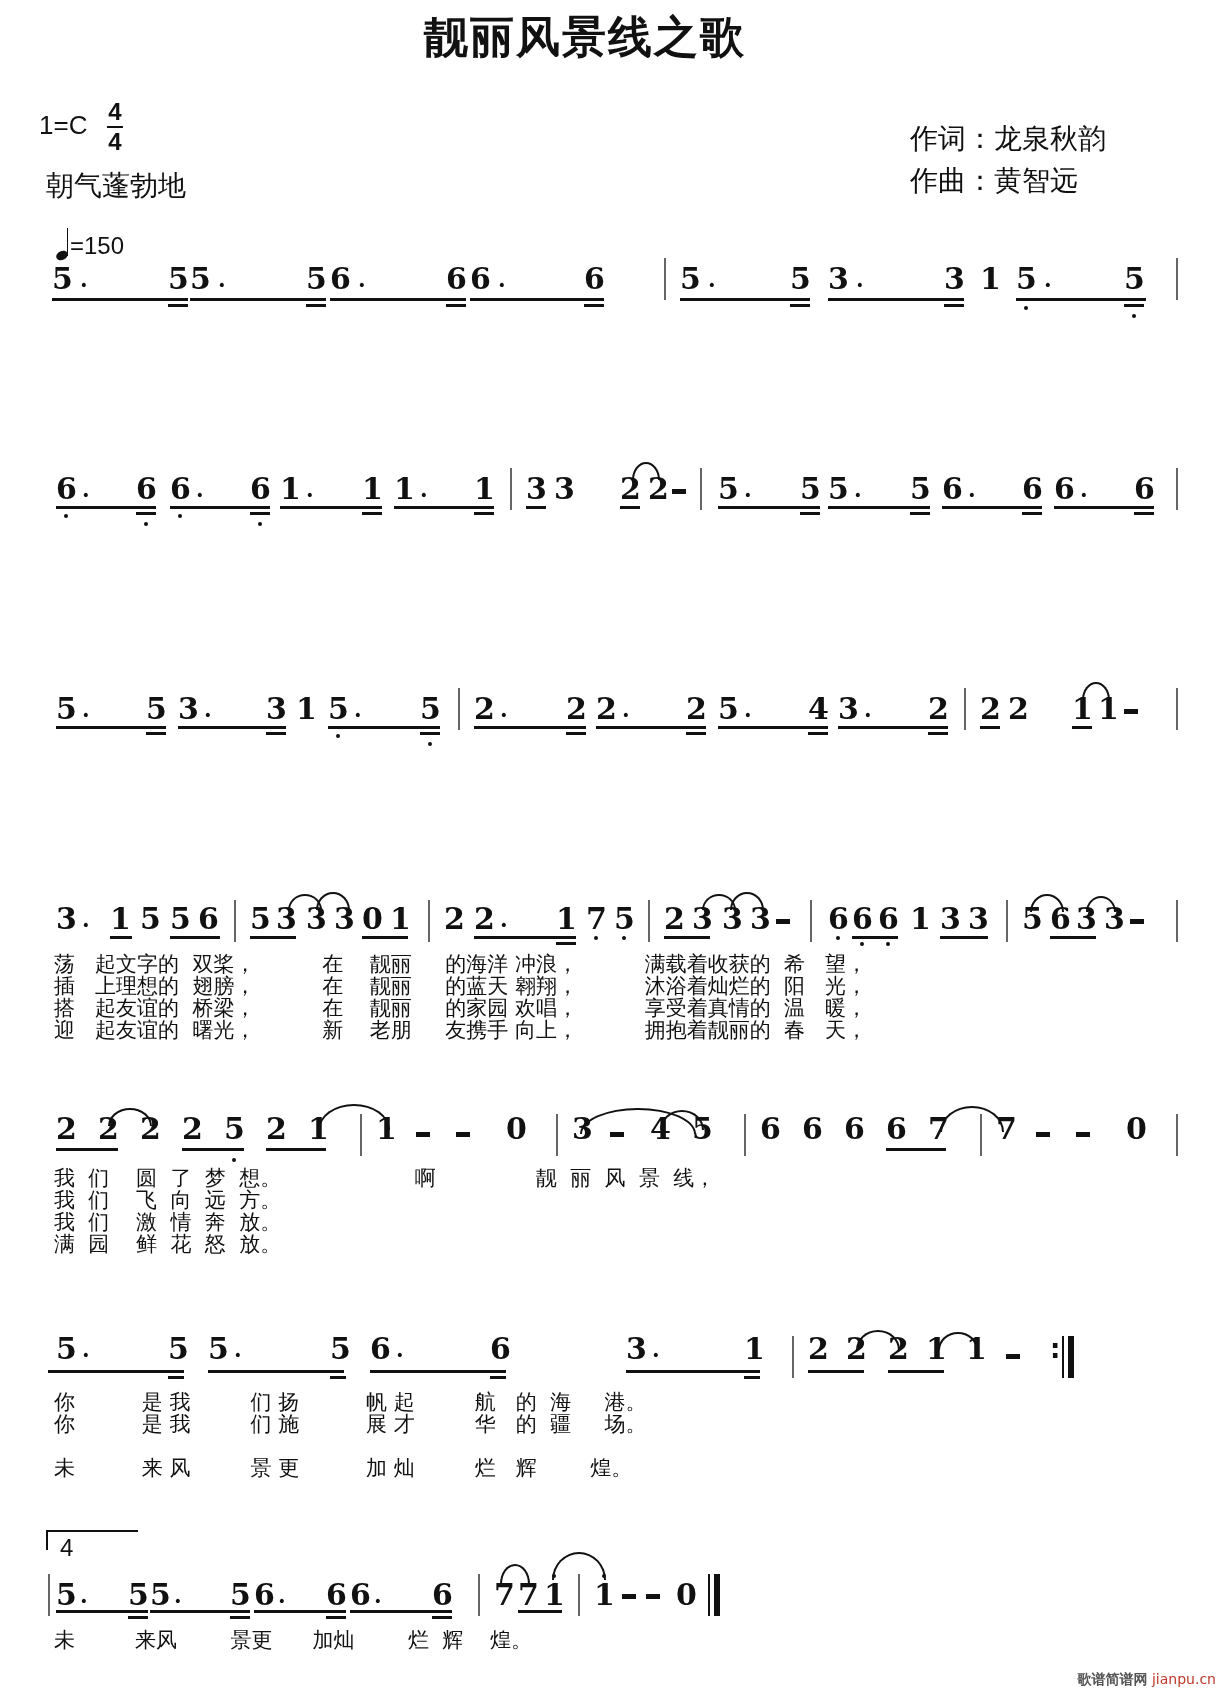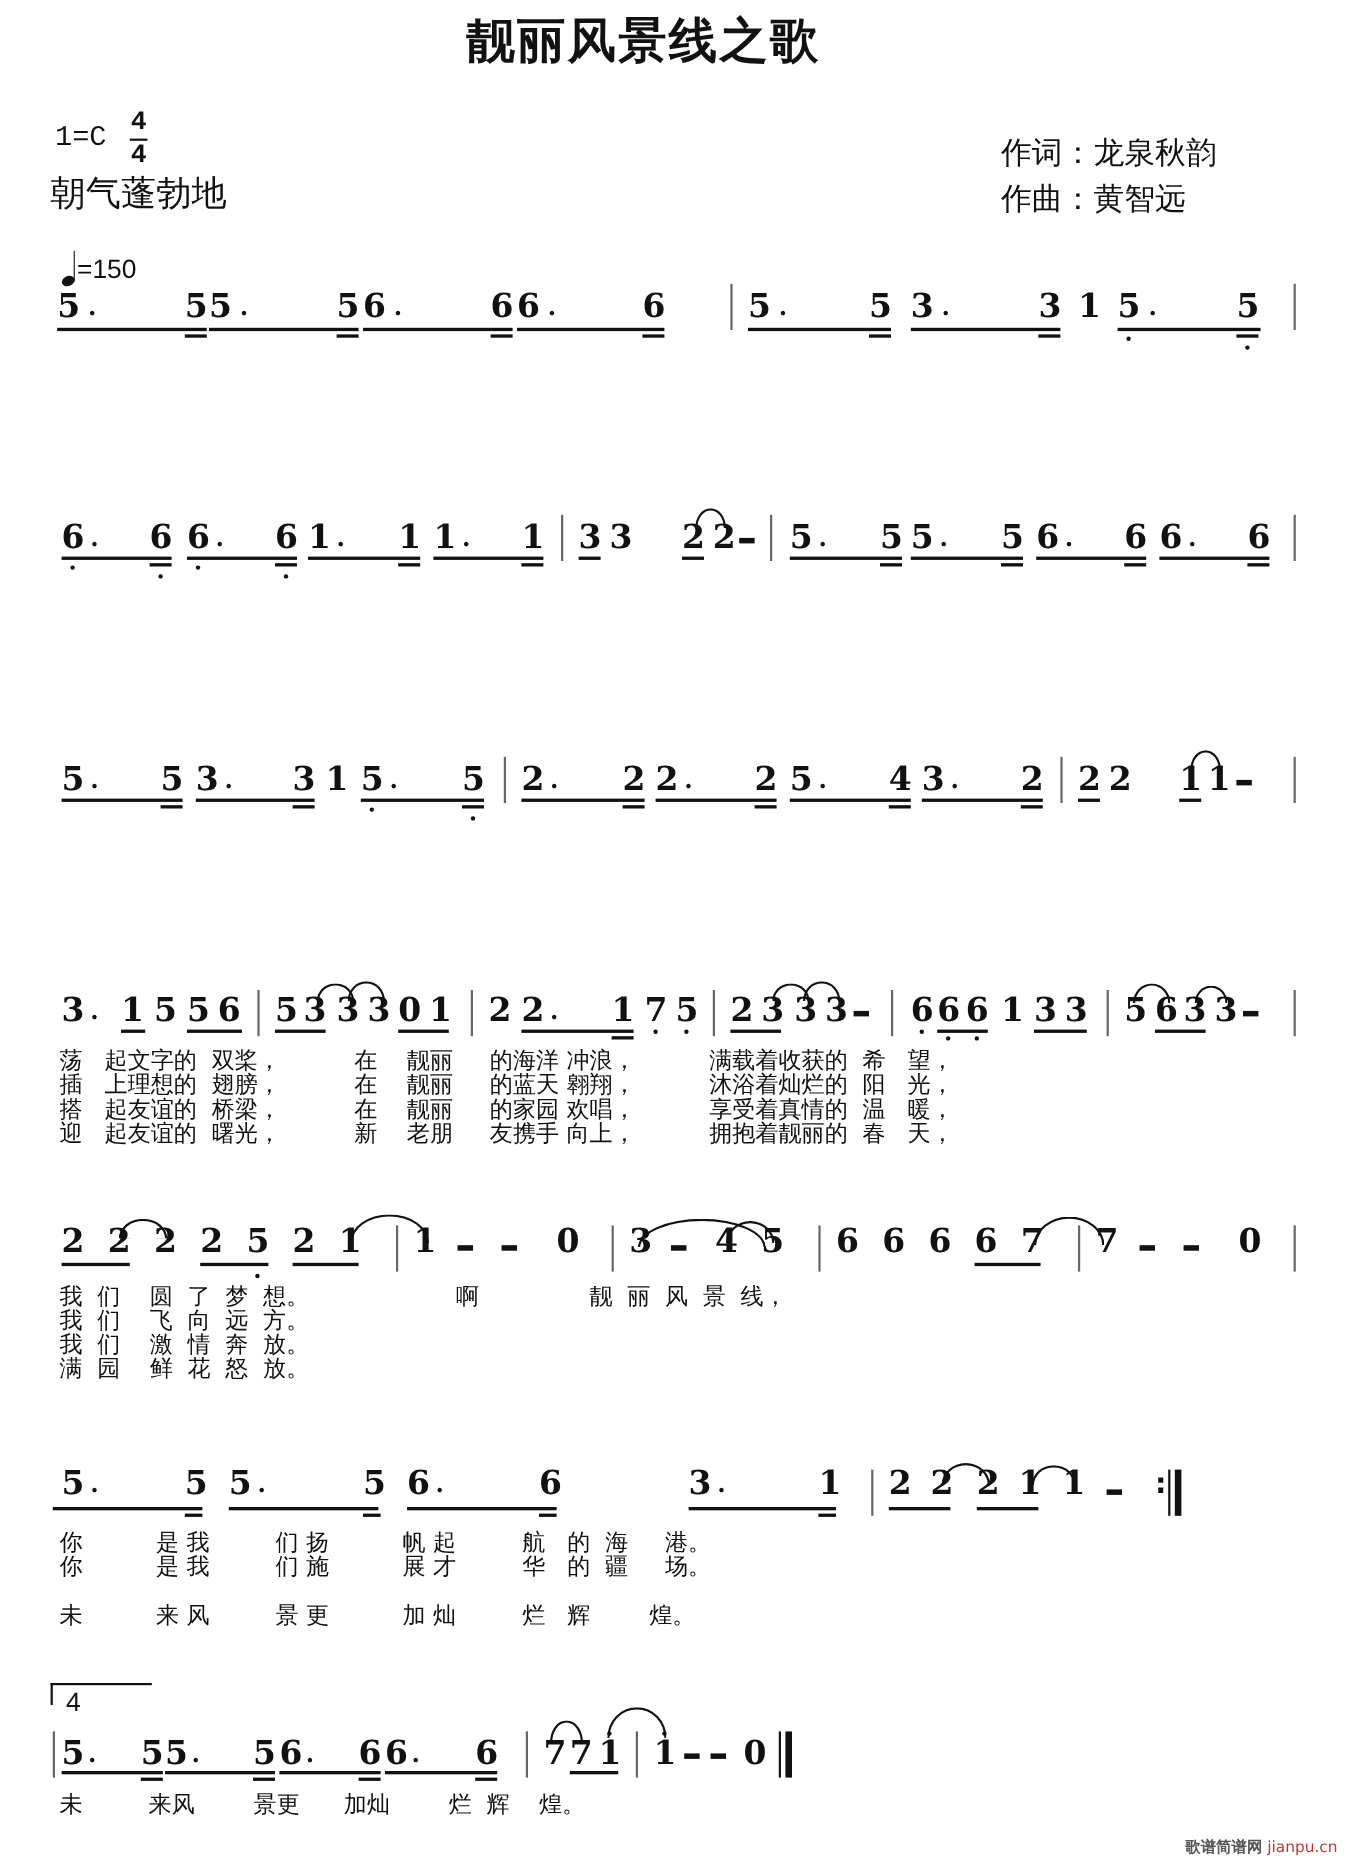--- a/index.html
+++ b/index.html
@@ -1,23 +1,23 @@
 <!DOCTYPE html>
 <html><head>
 <meta charset="utf-8">
 <style>
   html, body { margin: 0; padding: 0; background: #fff; }
   body { width: 1226px; height: 1697px; position: relative; overflow: hidden; color: #111;
          font-family: "DejaVu Sans", "Liberation Sans", sans-serif; }
   .abs { position: absolute; }
   .title { left: 0; width: 1170px; top: 8px; text-align: center; font-size: 44px; font-weight: bold; letter-spacing: 2px; }
-  .key { left: 50px; top: 110px; font-size: 26px; font-family: Liberation Mono, monospace; text-align: center; }
+  .key { left: 39px; top: 110px; font-size: 26px; font-family: Liberation Sans, sans-serif; text-align: center; }
   .frac { position: absolute; left: 68px; top: -10px; display: flex; flex-direction: column; align-items: center; font-weight: bold; font-size: 24px; line-height: 24px; }
   .frac .bar { width: 16px; height: 2px; background: #111; margin: 2px 0; }
-  .mood { left: 46px; top: 154px; font-size: 32px; }
+  .mood { left: 46px; top: 167px; font-size: 28px; }
   .tempo { left: 56px; top: 230px; font-size: 24px; font-family: "Liberation Sans", sans-serif; }
   .note-icon { display: inline-block; position: relative; width: 14px; height: 30px; vertical-align: bottom; }
   .note-icon .head { position: absolute; bottom: 0; left: 0; width: 12px; height: 9px; background: #111; border-radius: 50%; transform: rotate(-25deg); }
   .note-icon .stem { position: absolute; bottom: 4px; right: 2px; width: 1.5px; height: 28px; background: #111; }
   .credits { left: 910px; top: 118px; font-size: 28px; line-height: 42px; font-family: "DejaVu Serif", serif; }
 
   .staff { position: absolute; left: 0; width: 1226px; }
   .notes { position: absolute; left: 0; top: 0; height: 60px; width: 100%; }
   .n { position: absolute; font-family: "DejaVu Serif", "Liberation Serif", serif; font-weight: bold; font-size: 30px; line-height: 30px; top: 14px; }
   .dot { position: absolute; font-family: "DejaVu Serif", serif; font-weight: bold; font-size: 22px; top: 16px; }

